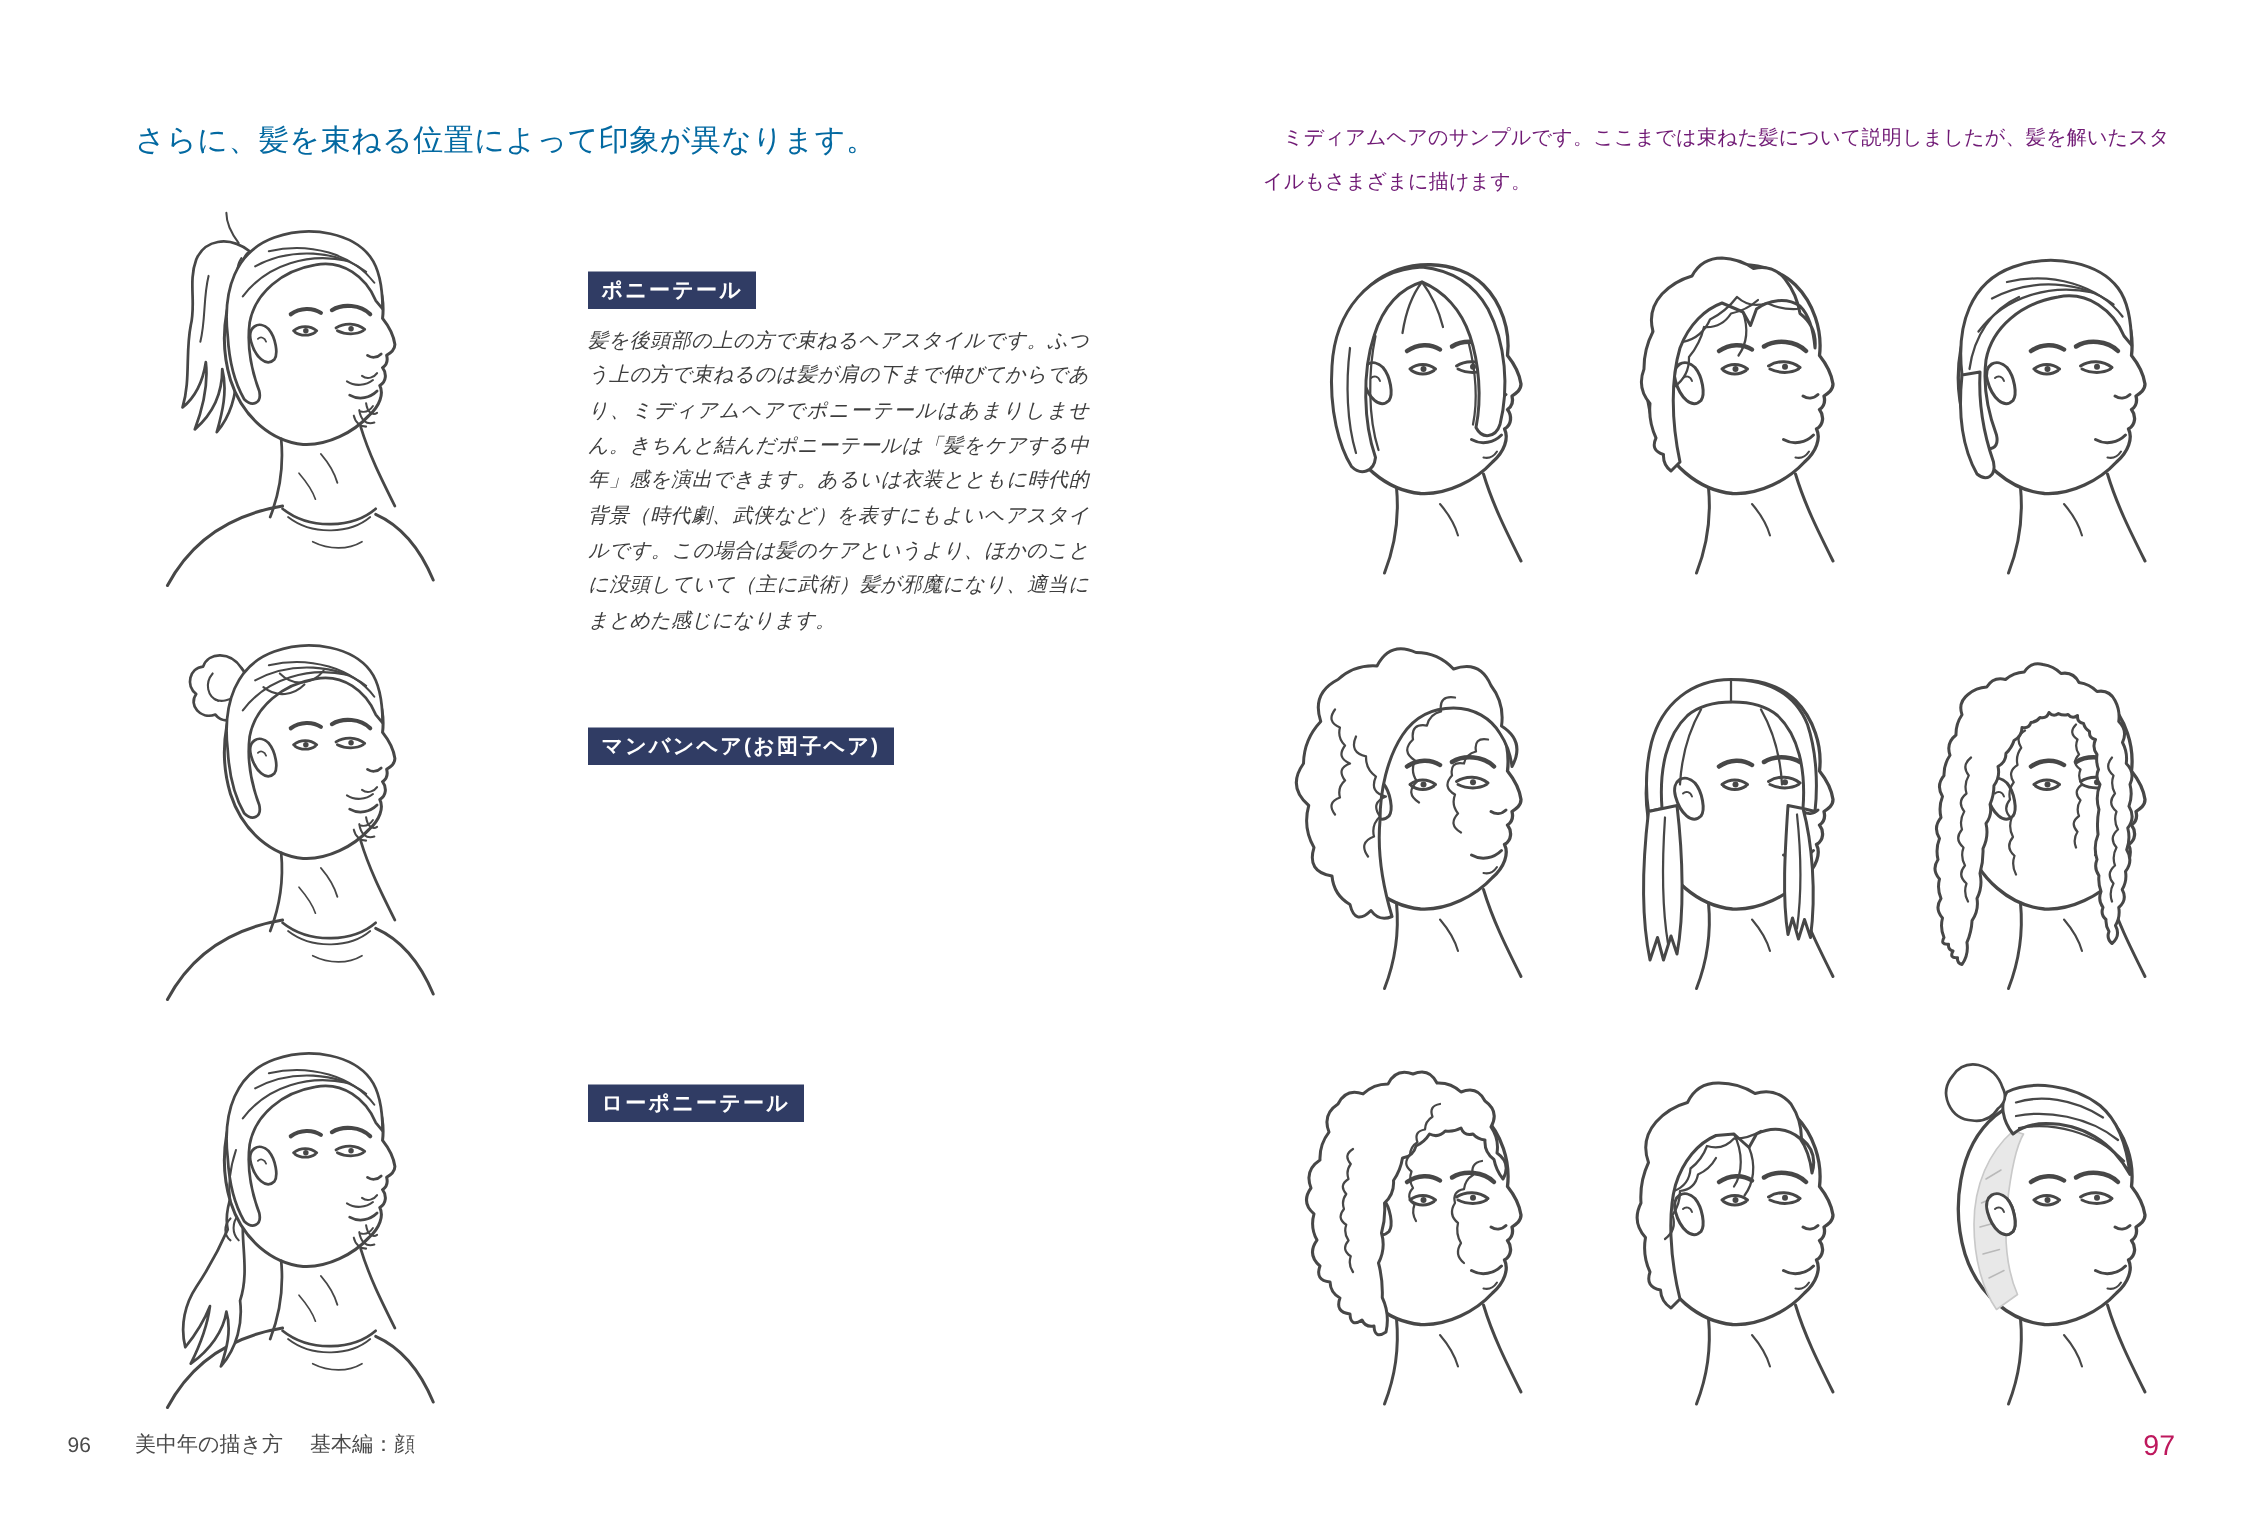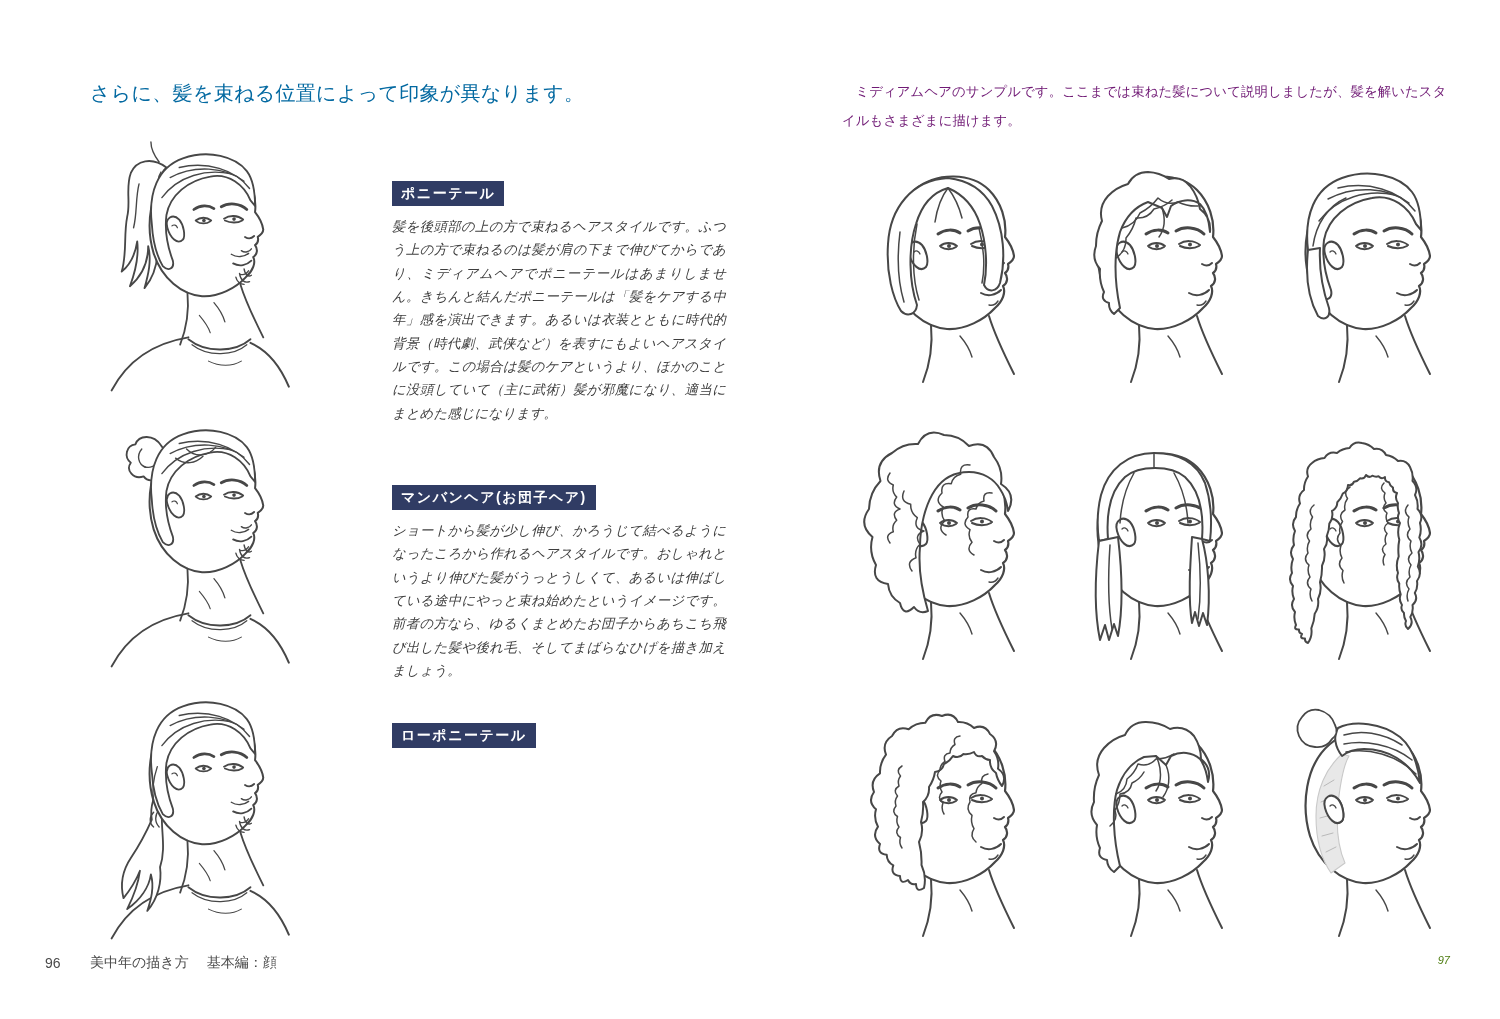--- a/index.html
+++ b/index.html
@@ -27,21 +27,21 @@
   .grid{
     left:842px;top:136px;display:grid;grid-template-columns:repeat(3,200px);
     gap:27px 8px;
   }
   figure{margin:0;}
   .head-cell{width:200px;height:250px;overflow:hidden;}
   svg{display:block;}
   .footer-left{left:45px;top:954px;font-size:14px;color:#4a4a4a;display:flex;align-items:center;}
   .footer-left .pn{width:45px;}
   .footer-left .sec{margin-left:18px;font-family:Liberation Mono, monospace;}
-  .footer-right{left:1398px;top:954px;width:52px;text-align:right;font-size:11px;color:#4d7c0f;font-style:italic;}
+  .footer-right{left:1398px;top:954px;width:52px;text-align:right;font-size:19px;color:#be185d;}
   .svg-defs{position:absolute;width:0;height:0;overflow:hidden;}
 </style>
 </head>
 <body>
 
 <svg class="svg-defs" aria-hidden="true">
   <defs>
     <g id="face-base">
       <path fill="#ffffff" stroke="#474747" stroke-width="2.2" stroke-linejoin="round" d="M105,193 C83,191 61,174 52,146 C43,116 47,75 72,54 C95,35 130,37 147,54 C159,66 165,84 163,101 C167,106 171,113 172,120 C172,124 169,126 166,128 C167,132 166,135 163,137 C166,141 166,147 161,150 C164,156 161,165 153,172 C142,184 123,194 105,193 Z"></path>
       <path fill="#ffffff" stroke="#474747" stroke-width="2" d="M80,109 C73,102 64,107 67,118 C70,129 78,137 84,131 C87,127 85,115 80,109 Z"></path>
@@ -149,21 +149,20 @@
         </g>
       </svg>
     </div>
 
   <div class="abs section-block" style="top:181px">
     <span class="badge">ポニーテール</span>
     <p class="para">髪を後頭部の上の方で束ねるヘアスタイルです。ふつう上の方で束ねるのは髪が肩の下まで伸びてからであり、ミディアムヘアでポニーテールはあまりしません。きちんと結んだポニーテールは「髪をケアする中年」感を演出できます。あるいは衣装とともに時代的背景（時代劇、武侠など）を表すにもよいヘアスタイルです。この場合は髪のケアというより、ほかのことに没頭していて（主に武術）髪が邪魔になり、適当にまとめた感じになります。</p>
   </div>
   <div class="abs section-block" style="top:485px">
     <span class="badge">マンバンヘア(お団子ヘア)</span>
-    <p class="para">ショートから髪が少し伸び、かろうじて結べるようになったころから作れるヘアスタイルです。おしゃれというより伸びた髪がうっとうしくて、あるいは伸ばしている途中にやっと束ね始めたというイメージです。前者の方なら、ゆるくまとめたお団子からあちこち飛び出した髪や後れ毛、そしてまばらなひげを描き加えましょう。</p>
   </div>
   <div class="abs section-block" style="top:723px">
     <span class="badge">ローポニーテール</span>
   </div>
 
   <div class="abs footer-left">
     <span class="pn">96</span>
     <span>美中年の描き方</span>
     <span class="sec">基本編：顔</span>
   </div>

